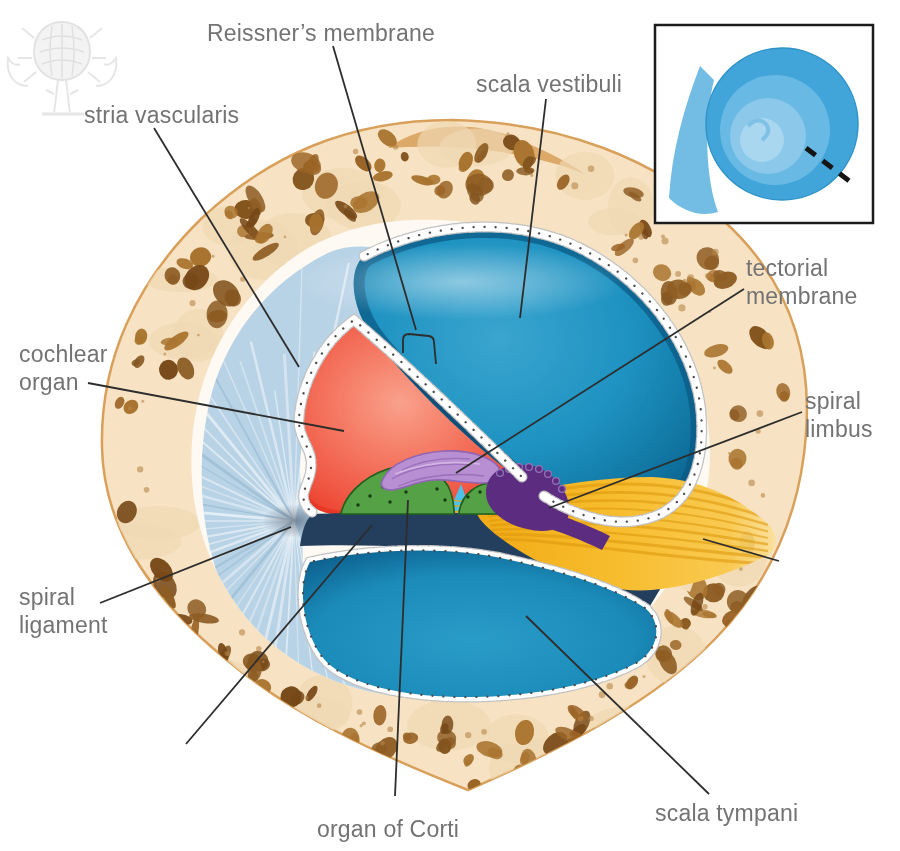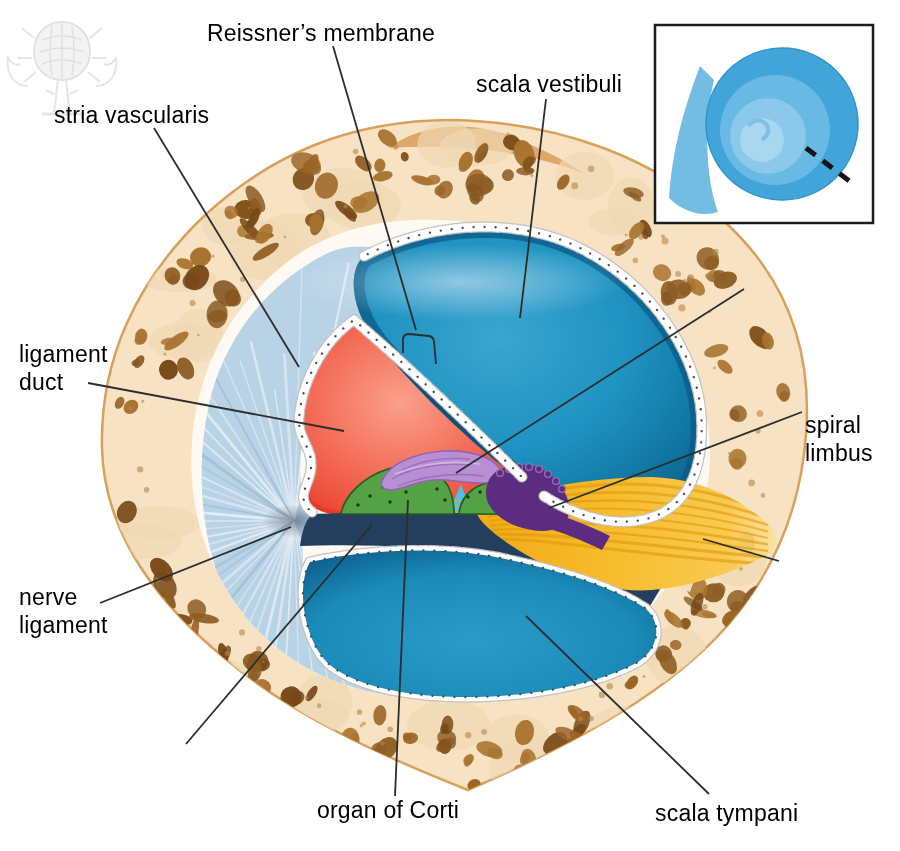--- a/index.html
+++ b/index.html
@@ -1,19 +1,19 @@
 <!DOCTYPE html>
 <html><head>
 <meta charset="utf-8">
 <style>
   html,body{margin:0;padding:0;background:#ffffff;}
   .stage{position:relative;width:900px;height:851px;background:#fff;overflow:hidden;
          font-family:"Liberation Sans",sans-serif;}
   .stage svg{position:absolute;left:0;top:0;}
-  .label{position:absolute;font-size:23px;line-height:1.2;color:#000000;letter-spacing:.2px;}
+  .label{position:absolute;font-size:23px;line-height:1.2;color:#737373;letter-spacing:.2px;}
   .nowrap{white-space:nowrap;}
   .chain-out{stroke:#c2c2c2;stroke-width:11;fill:none;stroke-dasharray:8 3;stroke-linecap:round;}
   .chain-in{stroke:#ffffff;stroke-width:8.5;fill:none;stroke-dasharray:8 3;stroke-linecap:round;}
   .chain-dot{stroke:#4a4a4a;stroke-width:2.3;fill:none;stroke-dasharray:0.1 10.9;stroke-linecap:round;stroke-dashoffset:-4.1;}
   .leader{stroke:#2d2d2d;stroke-width:1.8;fill:none;}
   .nofill{fill:none;}
 </style>
 </head>
 <body>
 
@@ -589,20 +589,21 @@
     <circle cx="775" cy="130" r="55" fill="#68b9e3"></circle>
     <circle cx="768" cy="136" r="38" fill="#8bc8ea"></circle>
     <circle cx="762" cy="140" r="22" fill="#a8d7ef"></circle>
     <path d="M 762,140 q 10,-8 4,-16 q -8,-8 -18,2" stroke="#7fc0e5" stroke-width="4" fill="none"></path>
     <line x1="806" y1="148" x2="856" y2="186" stroke="#151515" stroke-width="5" stroke-dasharray="12 9"></line>
   </g>
 </svg>
 
 <div class="label" style="left:207px;top:20px;width:250px;">Reissner’s membrane</div>
 <div class="label nowrap" style="left:476px;top:71px;">scala vestibuli</div>
-<div class="label nowrap" style="left:54px;top:102px;">stria vascularis</div>
-<div class="label" style="left:19px;top:341px;width:110px;">ligament duct</div>
-<div class="label" style="left:805px;top:388px;width:90px;margin-top:24px;">spiral limbus</div>
-<div class="label" style="left:19px;top:584px;width:120px;">nerve ligament</div>
-<div class="label nowrap" style="left:317px;top:797px;">organ of Corti</div>
+<div class="label nowrap" style="left:84px;top:102px;">stria vascularis</div>
+<div class="label" style="left:19px;top:341px;width:110px;">cochlear organ</div>
+<div class="label" style="left:746px;top:255px;width:125px;">tectorial membrane</div>
+<div class="label" style="left:805px;top:388px;width:90px;">spiral limbus</div>
+<div class="label" style="left:19px;top:584px;width:120px;">spiral ligament</div>
+<div class="label nowrap" style="left:317px;top:816px;">organ of Corti</div>
 <div class="label nowrap" style="left:655px;top:800px;">scala tympani</div>
 
 </div>
 
 </body></html>

